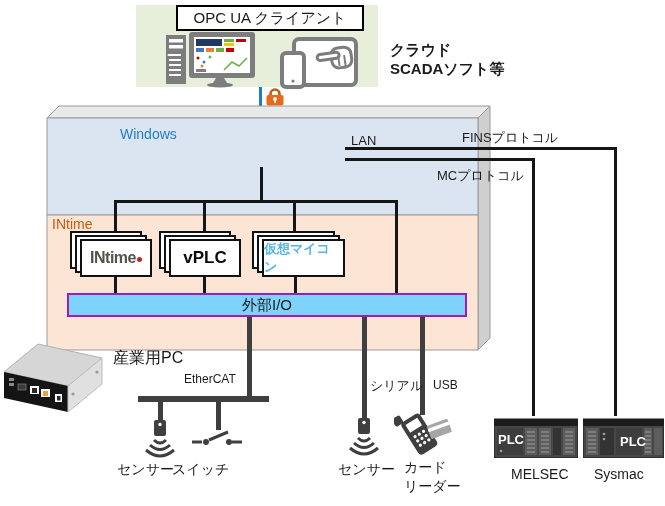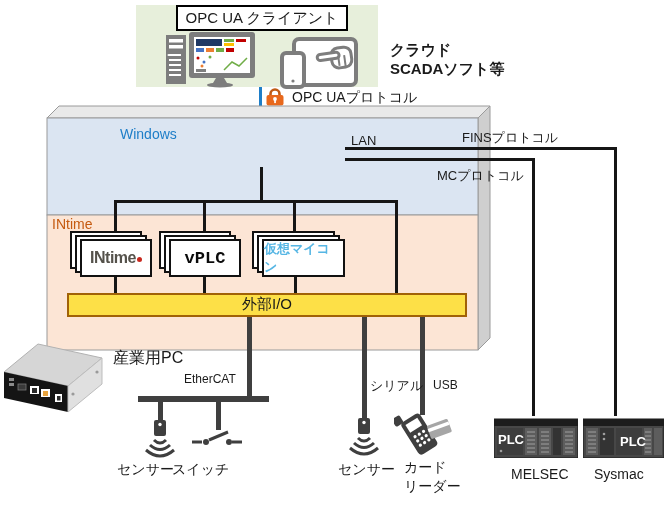--- a/index.html
+++ b/index.html
@@ -7,41 +7,41 @@
     position:relative;width:665px;height:506px;overflow:hidden;background:#fff;
     font-family:"Liberation Sans","DejaVu Sans",sans-serif;color:#1a1a1a;
   }
   .abs{position:absolute;}
   .lbl{position:absolute;white-space:nowrap;color:#1a1a1a;}
   .line{position:absolute;background:#161616;}
   .thick{position:absolute;background:var(--line_dark,#3f3f3f);}
   .card{position:absolute;width:72px;height:38px;background:#fff;border:2px solid #111;
         display:flex;align-items:center;justify-content:center;box-sizing:border-box;}
   .card.small{width:83px;}
-  .box-outline{position:absolute;background:#fde047;border:2px solid #a16207;box-sizing:border-box;
-        display:flex;align-items:flex-start;justify-content:center;}
+  .box-outline{position:absolute;background:#7dd3fc;border:2px solid #a21caf;box-sizing:border-box;
+        display:flex;align-items:center;justify-content:center;}
   .center-text{display:flex;align-items:center;justify-content:center;}
   #client-area{background:var(--client_bg,#e7efdb);}
   #client-title{background:#fff;border:2px solid #000;box-sizing:border-box;font-size:15px;}
   #server-box{background:var(--accent,#7030a0);color:var(--server_text,#ffc000);
         font-weight:bold;font-size:16px;letter-spacing:0.5px;}
   .logo-intime{font-weight:bold;font-size:16px;color:#55524b;letter-spacing:-0.5px;}
   .logo-dot{display:inline-block;width:5px;height:5px;border-radius:50%;background:#c8281e;
         vertical-align:top;margin:2px 0 0 1px;}
   .logo-vplc{font-weight:bold;font-size:17px;color:#0a0a0a;}
   .logo-vm{font-weight:bold;font-size:13px;color:var(--vm_text,#56b6e4);}
 </style>
 </head>
 <body>
 
 <div id="canvas">
 
   <div id="client-area" class="abs" style="left:136px;top:5px;width:242px;height:82px;"></div>
 
-  <div id="client-title" class="abs center-text" style="left:176px;top:5px;width:172px;height:26px;">
+  <div id="client-title" class="abs center-text" style="left:176px;top:5px;width:188px;height:26px;">
     <span>OPC UA クライアント</span>
   </div>
 
   <svg class="abs" style="left:166px;top:32px;" width="92" height="56" viewBox="0 0 92 56">
     <rect x="0" y="3" width="20" height="49" fill="#7d7d7d"></rect>
     <rect x="3" y="7" width="14" height="3.5" fill="#fff"></rect>
     <rect x="3" y="13" width="14" height="3.5" fill="#fff"></rect>
     <rect x="3" y="22" width="12" height="2" fill="#fff"></rect>
     <rect x="3" y="27" width="12" height="2" fill="#fff"></rect>
     <rect x="3" y="32" width="12" height="2" fill="#fff"></rect>
@@ -87,21 +87,20 @@
 
   <div class="abs" style="left:259px;top:87px;width:3px;height:56px;background:var(--blue,#1e7ec8);"></div>
 
   <svg class="abs" style="left:265px;top:88px;" width="20" height="18" viewBox="0 0 20 18">
     <path d="M5.5,8 V6 a4.5,4.5 0 0 1 9,0 V8" fill="none" stroke="#c05a14" stroke-width="2.6"></path>
     <rect x="1.5" y="7" width="17" height="10.5" rx="2" fill="var(--lock,#e8681c)"></rect>
     <circle cx="10" cy="11" r="1.9" fill="#fff"></circle>
     <rect x="9.2" y="11.5" width="1.7" height="3.6" fill="#fff"></rect>
   </svg>
 
-  <div class="lbl" style="left:292px;top:89px;font-size:14px;">OPC UAプロトコル</div>
 
   <svg class="abs" style="left:40px;top:100px;" width="456" height="256" viewBox="0 0 456 256">
     <polygon points="7,18 19,6 450,6 438,18" fill="#e9e9e9" stroke="#9a9a9a" stroke-width="1"></polygon>
     <polygon points="438,18 450,6 450,238 438,250" fill="#cfcfcf" stroke="#9a9a9a" stroke-width="1"></polygon>
     <rect x="7" y="18" width="431" height="97" fill="var(--windows_bg,#dbe5f2)" stroke="#9a9a9a" stroke-width="1"></rect>
     <rect x="7" y="115" width="431" height="135" fill="var(--intime_bg,#fce5d5)" stroke="#9a9a9a" stroke-width="1"></rect>
   </svg>
 
   <div class="lbl" style="left:120px;top:126px;font-size:14px;color:var(--blue,#1e7ec8);">Windows</div>
 
@@ -126,21 +125,21 @@
 
   <div class="card" style="left:70px;top:231px;"></div>
   <div class="card" style="left:75px;top:235px;"></div>
   <div class="card" style="left:80px;top:239px;">
     <span class="logo-intime">INtime</span>
       <span class="logo-dot"></span>
   </div>
 
   <div class="card" style="left:159px;top:231px;"></div>
   <div class="card" style="left:164px;top:235px;"></div>
-  <div class="card" style="left:169px;top:239px;font-family:Liberation Mono, monospace;">
+  <div class="card" style="left:169px;top:239px;">
     <span class="logo-vplc">vPLC</span>
   </div>
 
   <div class="card small" style="left:252px;top:231px;"></div>
   <div class="card small" style="left:257px;top:235px;"></div>
   <div class="card small" style="left:262px;top:239px;">
     <span class="logo-vm">仮想マイコン</span>
   </div>
 
   <div class="line" style="left:114px;top:277px;width:3px;height:16px;"></div>

